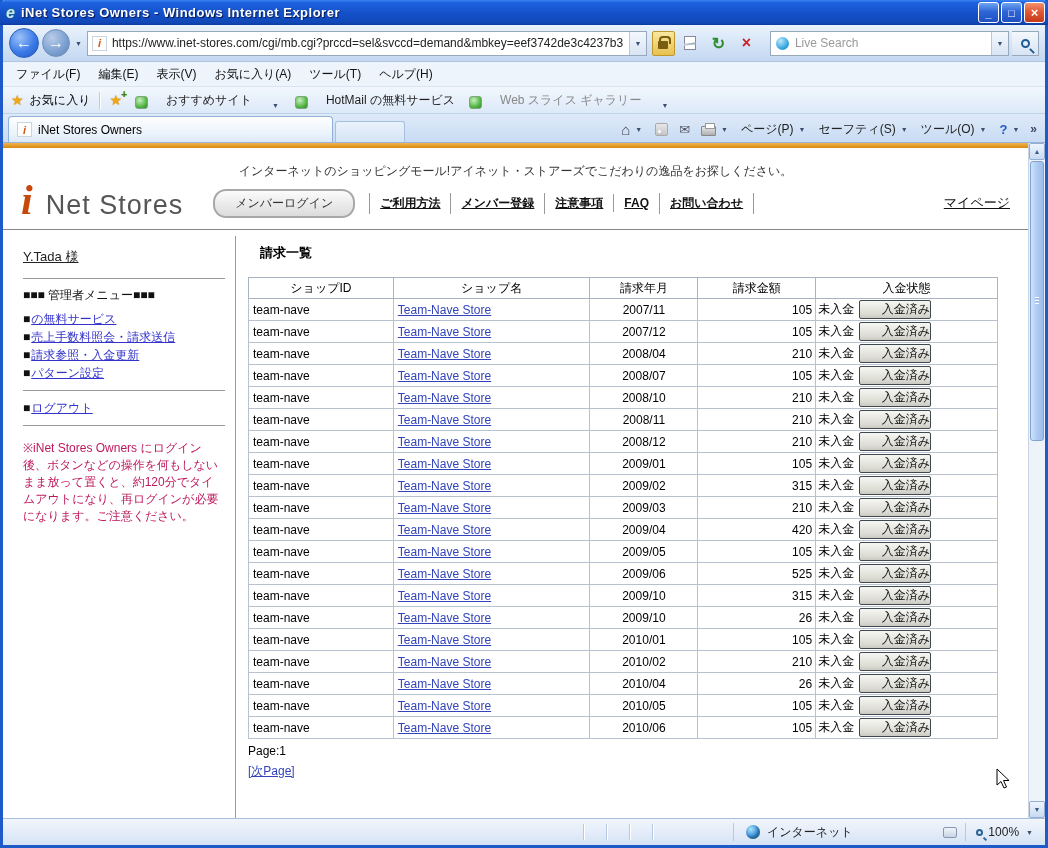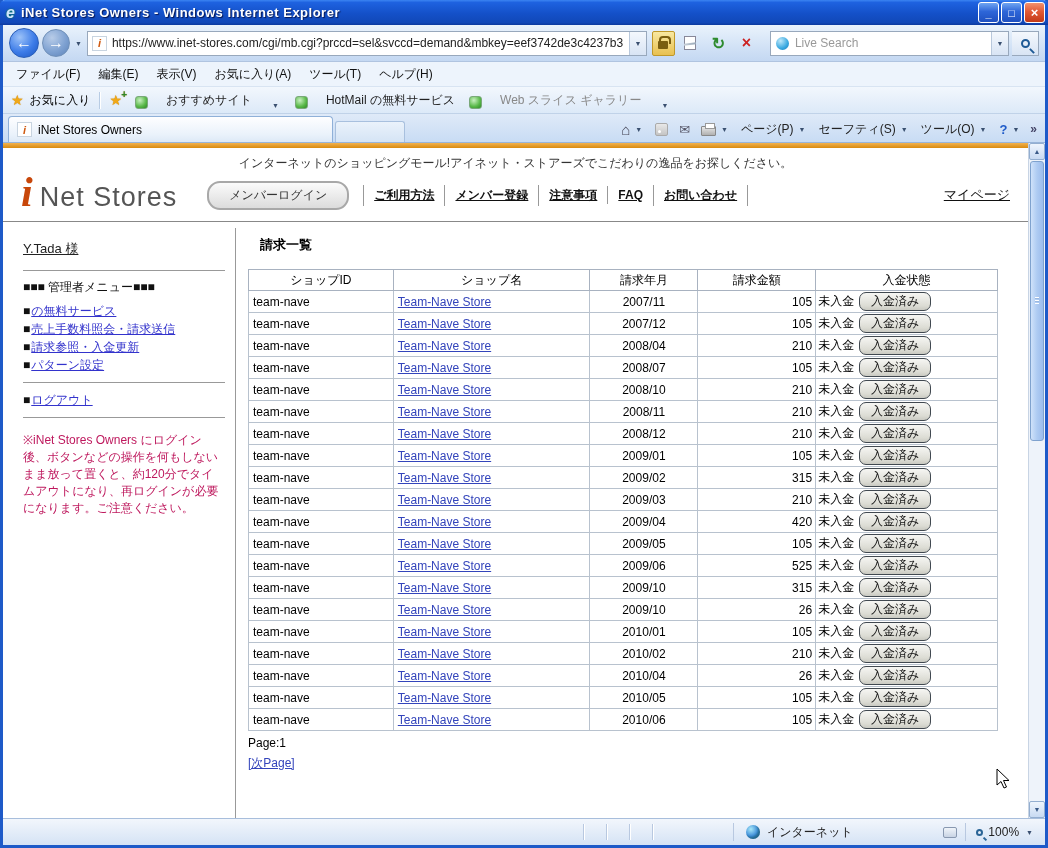--- a/index.html
+++ b/index.html
@@ -102,27 +102,27 @@
   .mail-glyph { font-size:13px; color:#556; }
   .printer-ico { width:15px; height:10px; background:linear-gradient(#E8E8E8,#B0B0B0); border:1px solid #888;
     border-radius:1px; position:relative; margin-top:3px; }
   .printer-ico::before { content:""; position:absolute; top:-4px; left:3px; width:8px; height:4px; background:#fff; border:1px solid #999; }
   .help-glyph { color:#1E5AC8; font-weight:bold; font-size:13px; }
   .chevrons { color:#446; font-weight:bold; padding:0 3px; }
   
   .content { flex:1; display:flex; background:#fff; overflow:hidden; position:relative; }
   .page { flex:1; display:flex; flex-direction:column; overflow:hidden; }
   .orange-bar { height:5px; flex:0 0 5px; background:linear-gradient(180deg,#F2B24E,#D88A10); }
-  .page-header { padding:4px 18px 8px; border-bottom:1px solid #888; }
+  .page-header { padding:12px 18px 8px; border-bottom:1px solid #888; }
   .tagline { text-align:center; color:#333; margin:3px 0 5px; }
   .header-row { display:flex; align-items:center; }
   .logo { display:flex; align-items:baseline; }
   .logo-i { font-family:"Liberation Serif", serif; font-style:italic; font-weight:bold;
     font-size:42px; color:#C8470A; line-height:.75; }
-  .logo-text { font-size:27px; color:#555; margin-left:7px; letter-spacing:1px; }
+  .logo-text { font-size:27px; color:#555; margin-left:13px; letter-spacing:1px; }
   .login-pill { margin-left:30px; padding:4px 20px; border:2px solid #A8A8A8; border-radius:13px;
     background:linear-gradient(#FBFBFB,#DCDCDC); color:#333; white-space:nowrap; }
   .nav-links { display:flex; align-items:center; margin-left:14px; }
   .nav-link { padding:2px 10px; border-left:1px solid #999; color:#111; font-weight:bold;
     text-decoration:underline; white-space:nowrap; cursor:pointer; }
   .nav-link:last-child { border-right:1px solid #999; }
   .mypage { margin-left:auto; color:#111; text-decoration:underline; font-size:13px; white-space:nowrap; }
   .page-body { flex:1; display:flex; padding:6px 14px 0 20px; overflow:hidden; }
   
   .sidebar { flex:0 0 213px; border-right:1px solid #999; padding:4px 10px 0 0; }
@@ -141,21 +141,21 @@
   .billing td { border:1px solid #B8C2CE; height:22px; padding:0 4px; }
   th.col0 { width:145px; } th.col1 { width:197px; } th.col2 { width:108px; }
   th.col3 { width:118px; } th.col4 { width:182px; }
   td.c-name a { color:#3344BB; text-decoration:underline; cursor:pointer; }
   td.c-month { text-align:center; }
   td.c-amount { text-align:right; padding-right:3px; }
   td.c-status { padding:0 2px; }
   .status-wrap { display:flex; align-items:center; }
   .unpaid { margin-right:5px; }
   .paid-btn { width:72px; height:19px; font-size:12px; font-family:inherit; border:1px solid #404850;
-    border-radius:7px; background:linear-gradient(#F6F6F3,#DCDCD4 75%,#CACAC2); color:#111; padding:0; cursor:pointer; }
+    border-radius:2px; background:linear-gradient(#F6F6F3,#DCDCD4 75%,#CACAC2); color:#111; padding:0; cursor:pointer;text-align:right; }
   .pagination { margin-top:5px; }
   .next-link { color:#3344BB; text-decoration:underline; display:inline-block; margin-top:5px; cursor:pointer; }
   
   .scrollbar { flex:0 0 17px; background:#EEF3FA; border-left:1px solid #C8D4E4; display:flex; flex-direction:column; }
   .sb-btn { height:17px; flex:0 0 17px; background:linear-gradient(#EFF5FD,#C8DAF2); border:1px solid #93AED0;
     border-radius:2px; display:flex; align-items:center; justify-content:center; font-size:7px; color:#3A5A88; }
   .sb-thumb { margin:1px; height:280px; background:linear-gradient(90deg,#CFE2FA,#AECBF2 50%,#9CBCEC);
     border:1px solid #7FA2CE; border-radius:3px; position:relative; }
   .sb-thumb::after { content:""; position:absolute; top:50%; margin-top:-4px; left:4px; right:4px; height:7px;
     background:repeating-linear-gradient(180deg,#FFFFFF 0 1px,#9AB8E0 1px 2px,transparent 2px 3px); }

